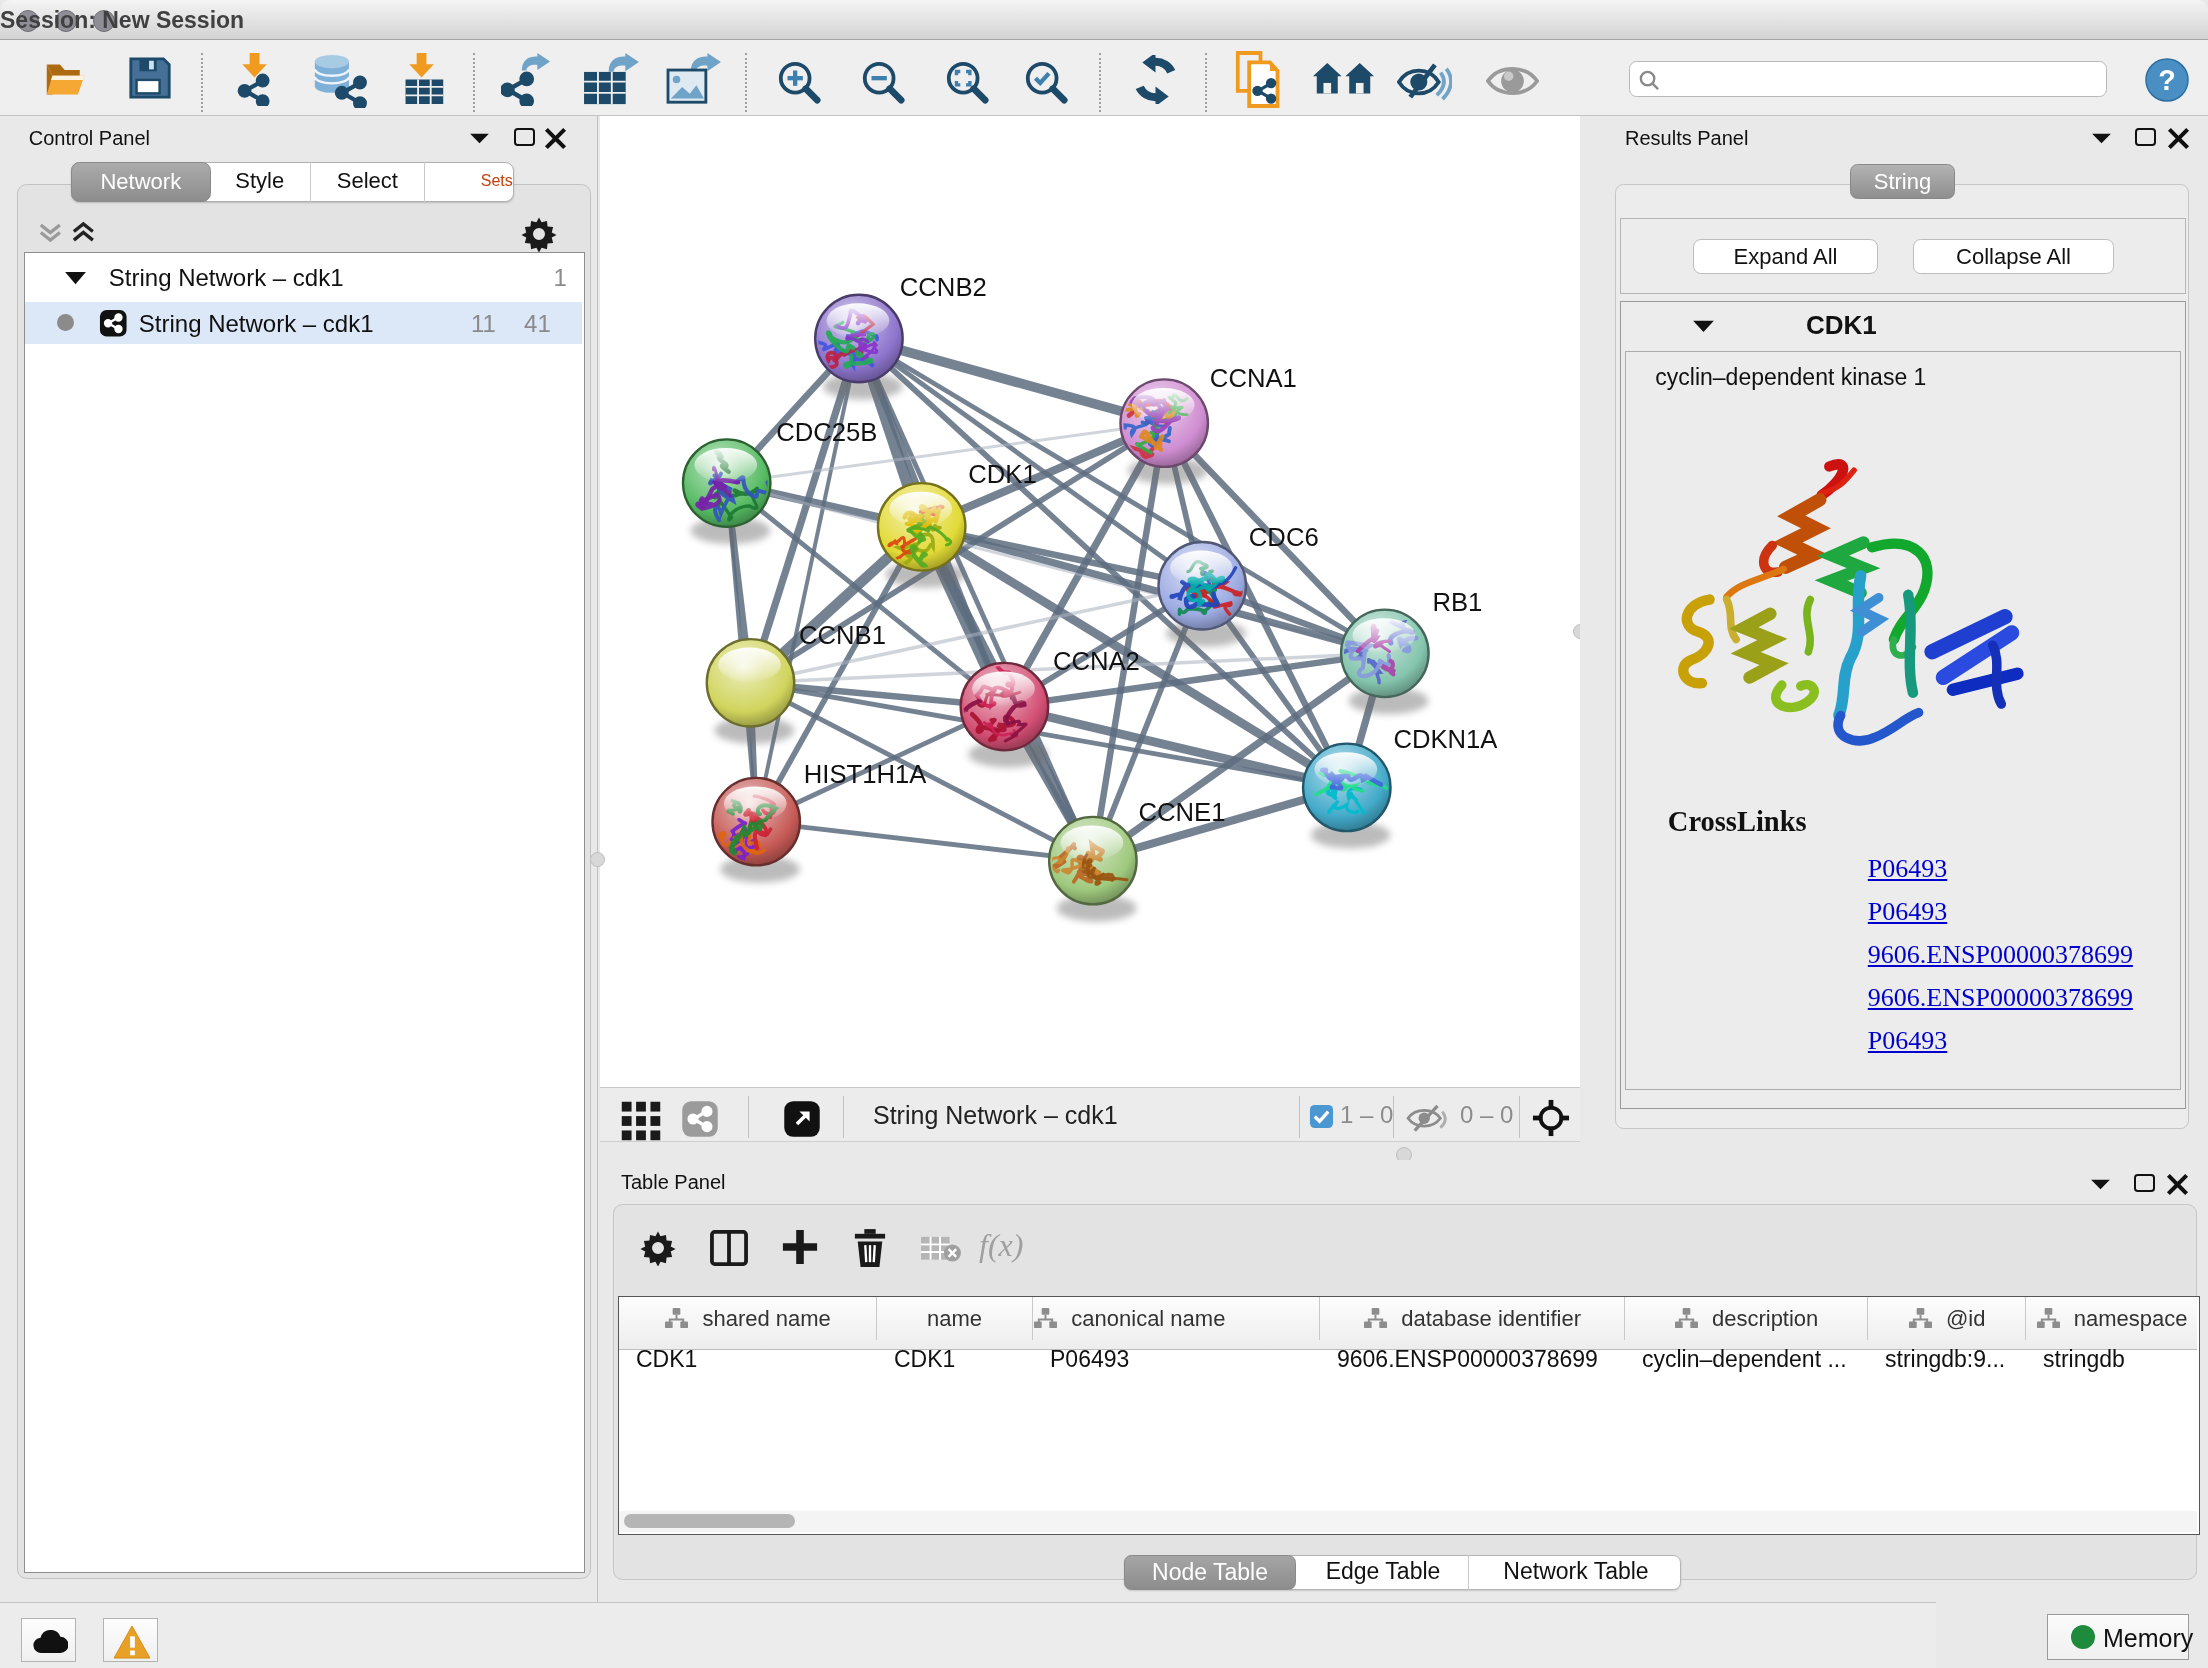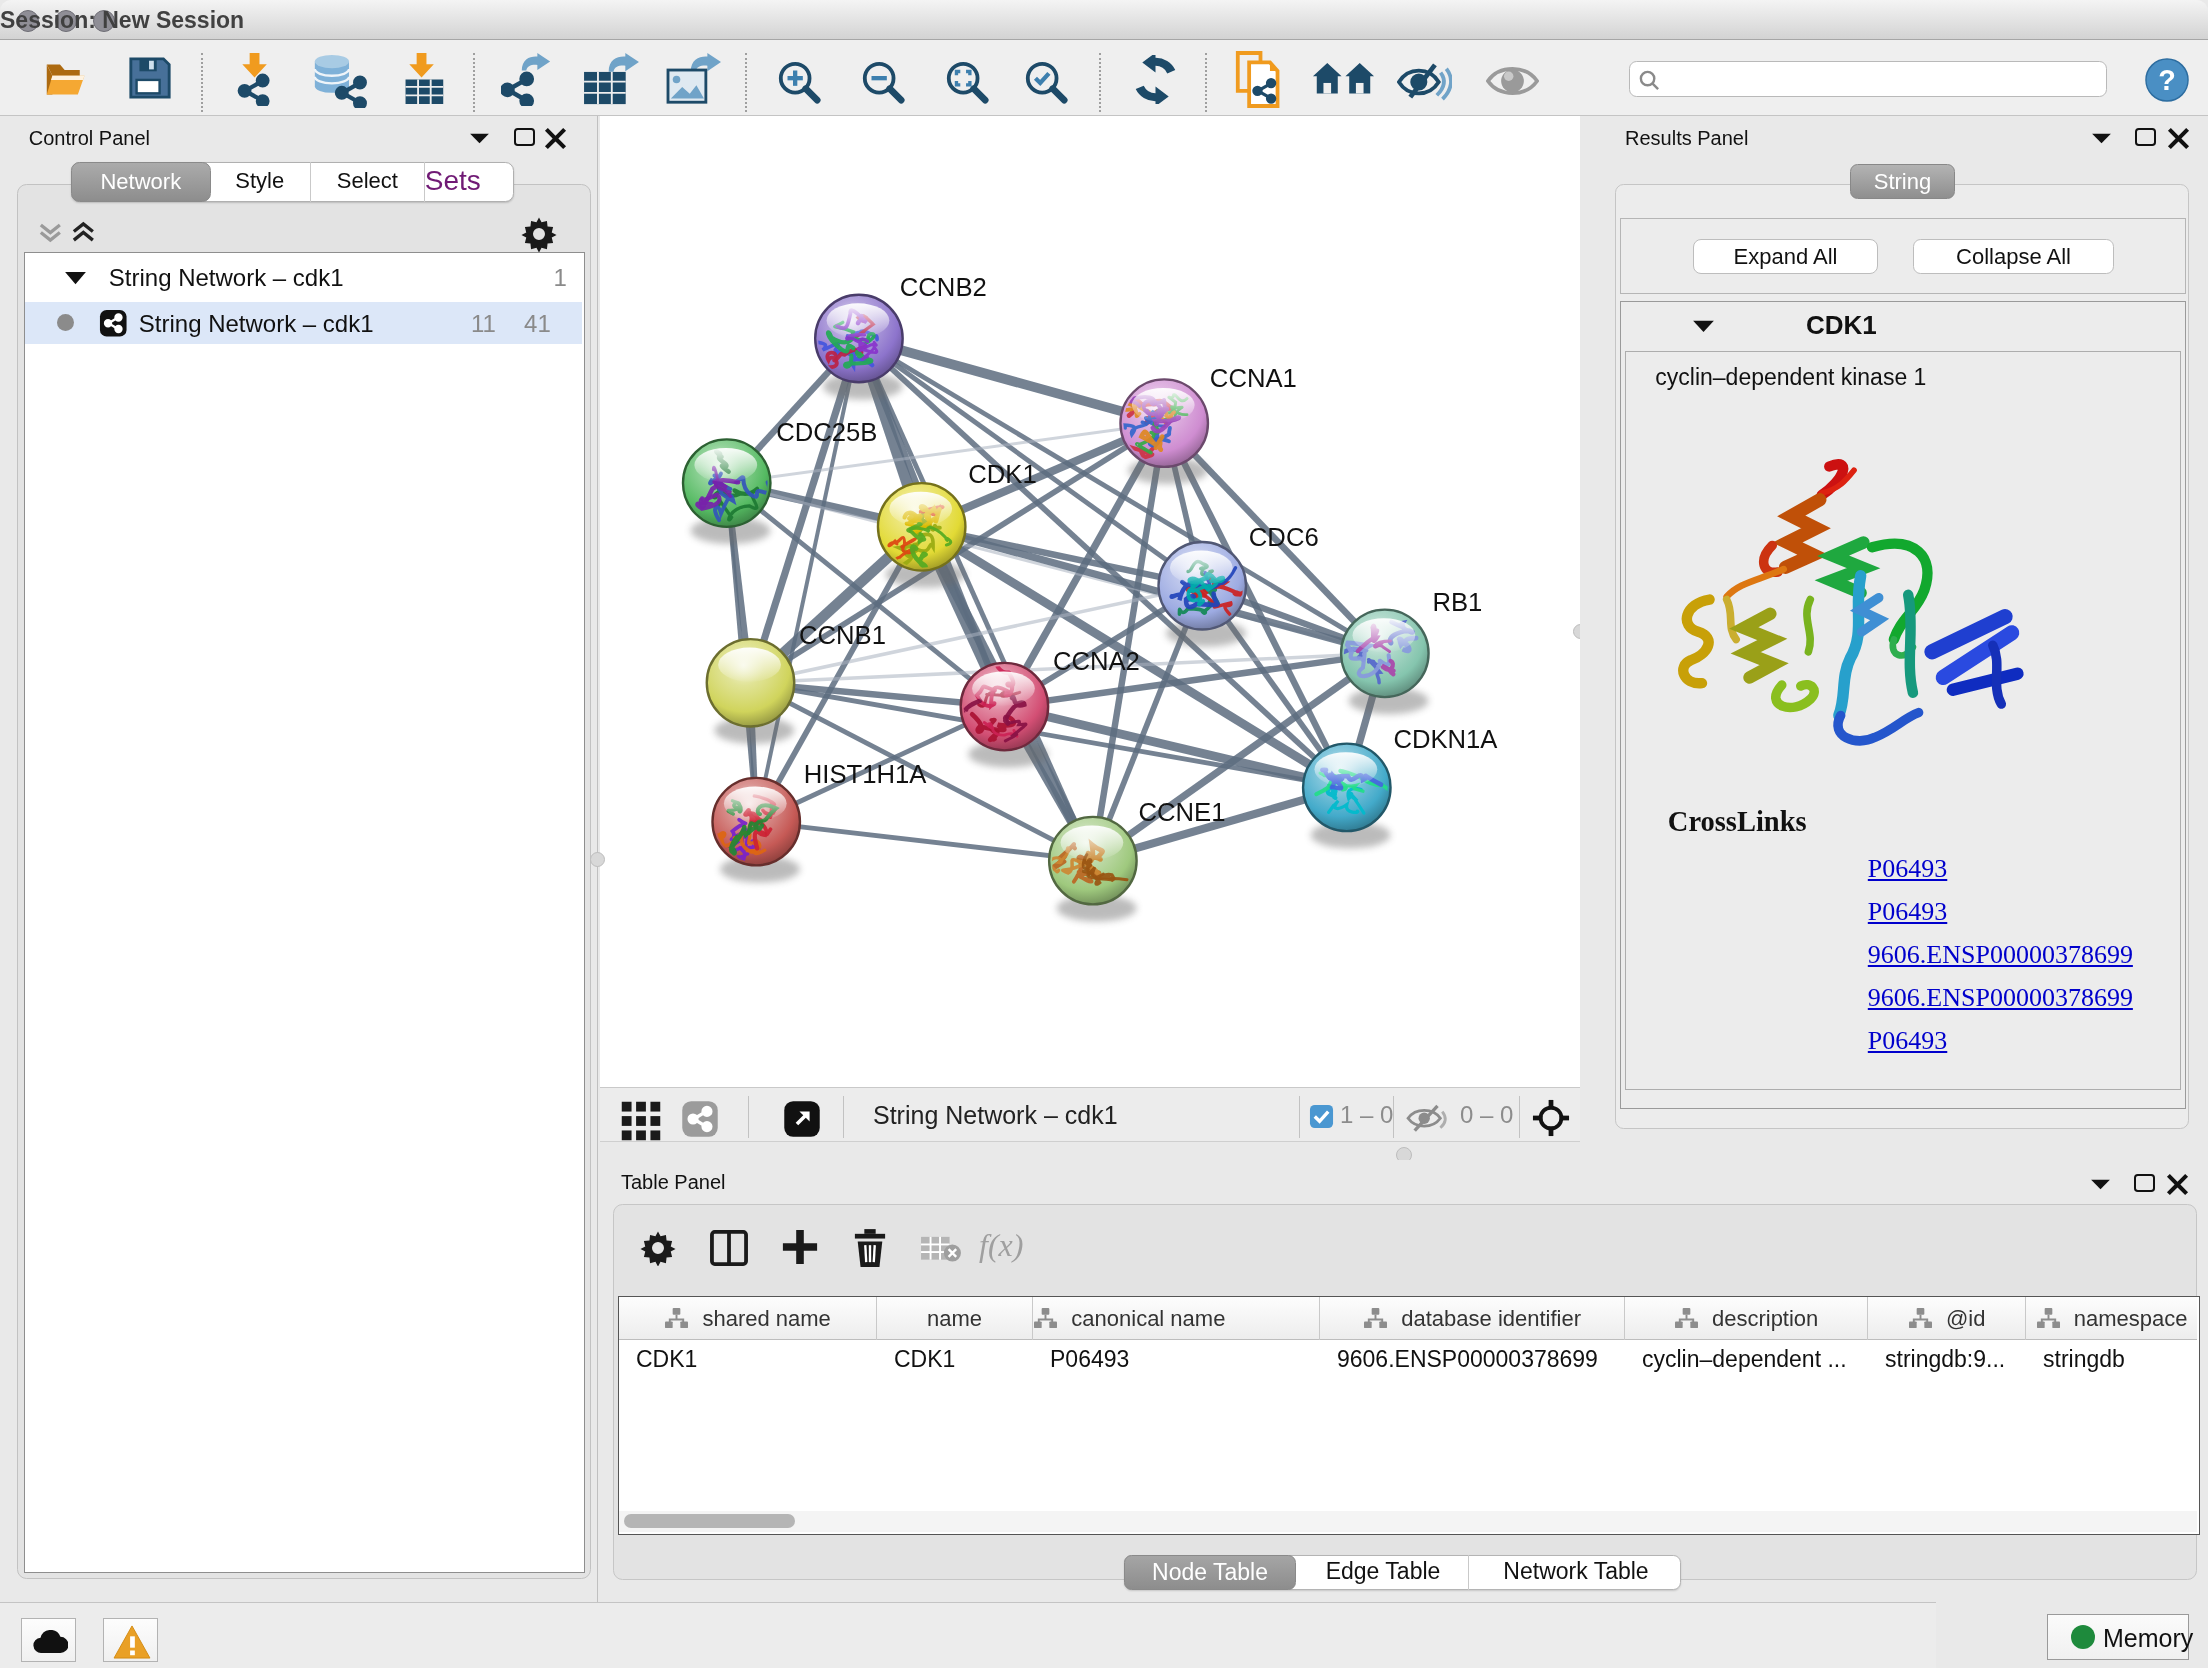--- a/index.html
+++ b/index.html
@@ -174,21 +174,21 @@
  <svg class="abs" style="left:540px;top:11.4px" width="23" height="23" viewBox="0 0 24 24">
       <path d="M4 1 L12 9 L20 1 L23 4 L15 12 L23 20 L20 23 L12 15 L4 23 L1 20 L9 12 L1 4 Z" fill="#111"></path>
     </svg>
 
  <div class="abs" style="left:13.3px;top:68px;width:574px;height:1395px;background:#e3e3e3;border:1px solid #c2c2c2;border-radius:9.5px"></div>
 
  <div class="abs" style="left:67px;top:46px;width:443px;height:40px;border-radius:8.6px;background:#fff;border:1px solid #b0b0b0;box-shadow:0 1px 1.9px rgba(0,0,0,0.18)"></div>
  <div class="abs" style="left:67px;top:46px;width:140px;height:40px;border-radius:8.6px;background:linear-gradient(#ababab,#8d8d8d);border:1px solid #8a8a8a;color:#fff;font-size:22px;text-align:center;line-height:38px">Network</div>
  <div class="abs" style="left:206px;top:46px;width:101px;height:40px;color:#111;font-size:22px;text-align:center;line-height:38px;border-right:1px solid #c9c9c9">Style</div>
  <div class="abs" style="left:307px;top:46px;width:114px;height:40px;color:#111;font-size:22px;text-align:center;line-height:38px;border-right:1px solid #c9c9c9">Select</div>
- <div class="abs" style="left:421px;top:46px;width:88px;height:40px;color:#701a75;font-size:28px;text-align:left;line-height:38px">Sets</div>
+ <div class="abs" style="left:421px;top:46px;width:88px;height:40px;color:#c2410c;font-size:16px;text-align:right;line-height:38px">Sets</div>
 
  <svg class="abs" style="left:34px;top:107px" width="28.5" height="21" viewBox="0 0 30 22">
       <g fill="none" stroke="#9a9a9a" stroke-width="3.5">
         <path d="M3 2 l10 8 10 -8"></path>
         <path d="M3 10 l10 8 10 -8"></path>
       </g>
     </svg>
  <svg class="abs" style="left:67px;top:105px" width="28.5" height="23" viewBox="0 0 30 24">
       <g fill="none" stroke="#222" stroke-width="3.5">
         <path d="M3 11 L13 3 L23 11"></path>
@@ -727,21 +727,21 @@
         <line x1="21" y1="3" x2="21" y2="27"></line>
         <line x1="1" y1="11" x2="31" y2="11"></line>
         <line x1="1" y1="19" x2="31" y2="19"></line>
       </g>
       <circle cx="34" cy="20" r="9" fill="#9f9f9f"></circle>
       <path d="M30 16 l8 8 M38 16 l-8 8" stroke="#fff" stroke-width="2.5"></path>
     </svg>
  <div class="abs" style="left:379px;top:67px;font-size:32px;color:#9f9f9f;font-style:italic;font-family:'Liberation Serif',serif">f(x)</div>
 
  <div class="abs" style="left:18px;top:136px;width:1582px;height:239px;background:#fff;border:1.9px solid #555">
-   <div class="abs" style="left:0;top:0;width:1578px;height:43px;background:linear-gradient(#fdfdfd,#ededed);border-bottom:1px solid #bdbdbd">
+   <div class="abs" style="left:0;top:0;width:1578px;height:53px;background:linear-gradient(#fdfdfd,#ededed);border-bottom:1px solid #bdbdbd">
    <div class="abs" style="left:0px;top:0;width:258px;height:43px;border-right:1px solid #c9c9c9;display:flex;align-items:center;justify-content:center;font-size:22px;color:#333;overflow:hidden">
           <svg style="flex:0 0 auto;margin-right:13.3px" width="25" height="23" viewBox="0 0 26 24">
             <g fill="#8d8d8d">
               <rect x="9" y="1" width="8" height="7" rx="1"></rect>
               <rect x="1" y="15" width="8" height="7" rx="1"></rect>
               <rect x="17" y="15" width="8" height="7" rx="1"></rect>
               <path d="M12 8 h2 v4 h7 v4 h-2 v-2 H7 v2 H5 v-4 h7 Z"></path>
             </g>
           </svg>
           <span>shared name</span>

